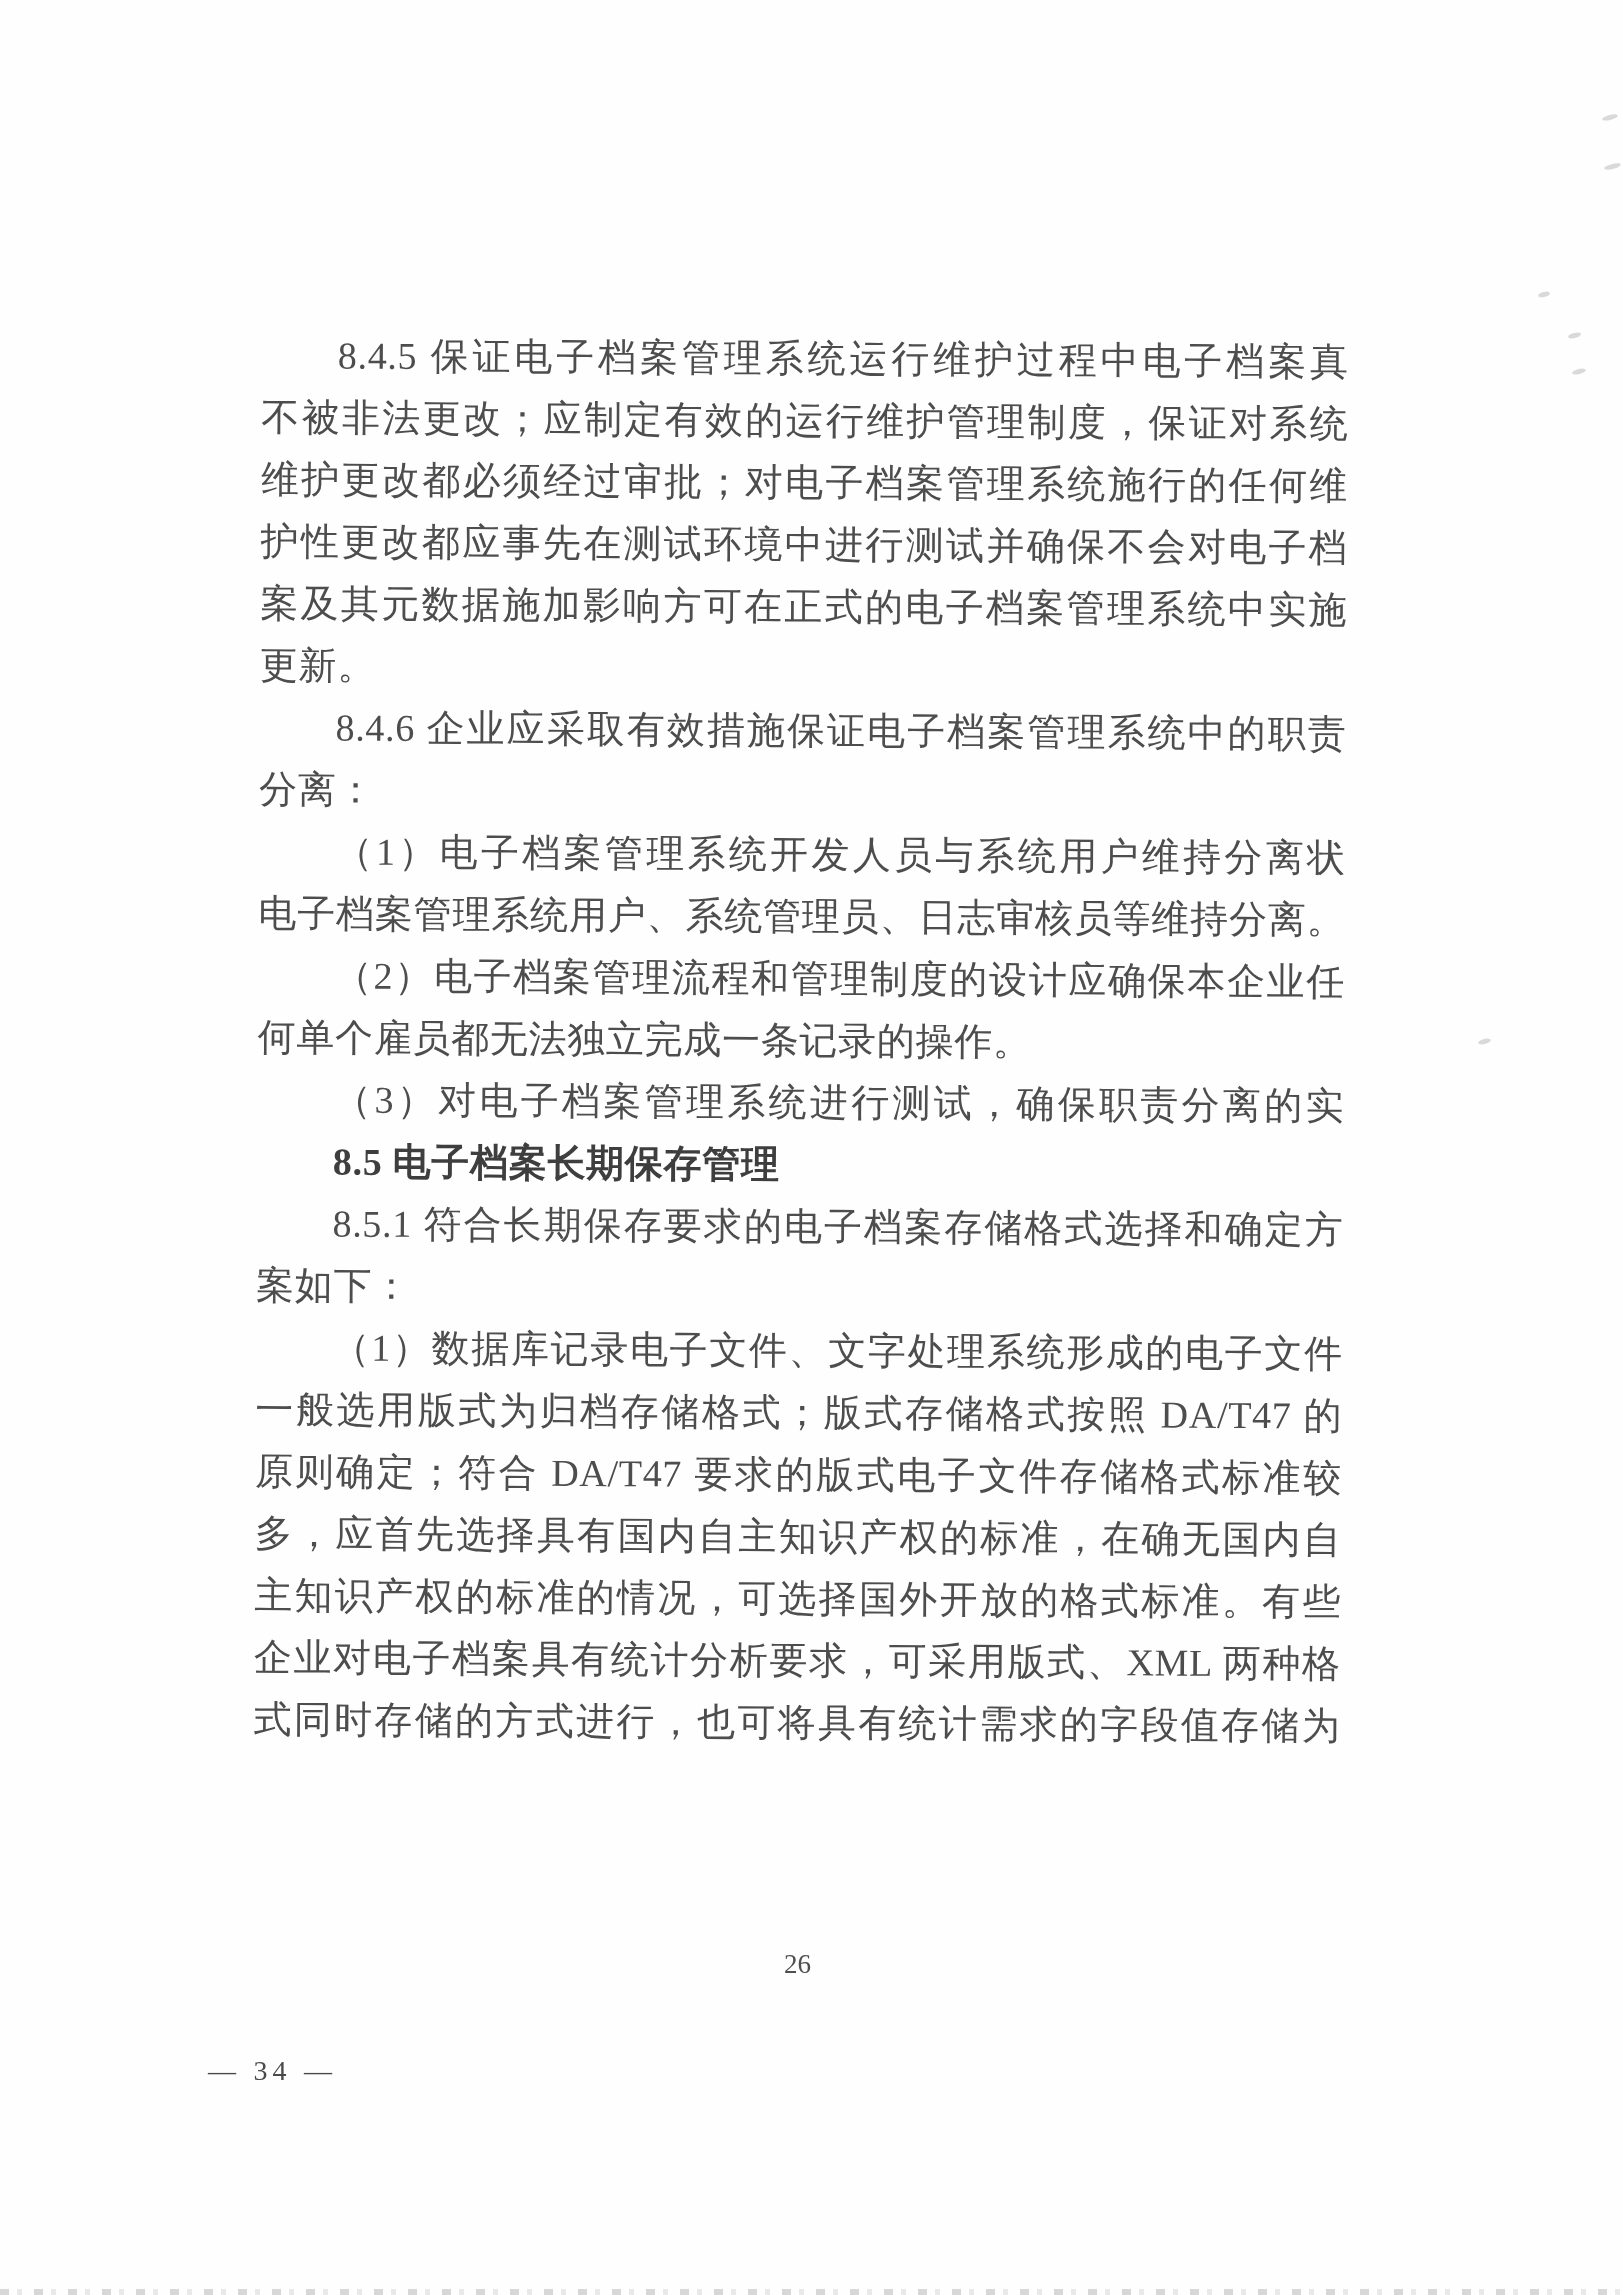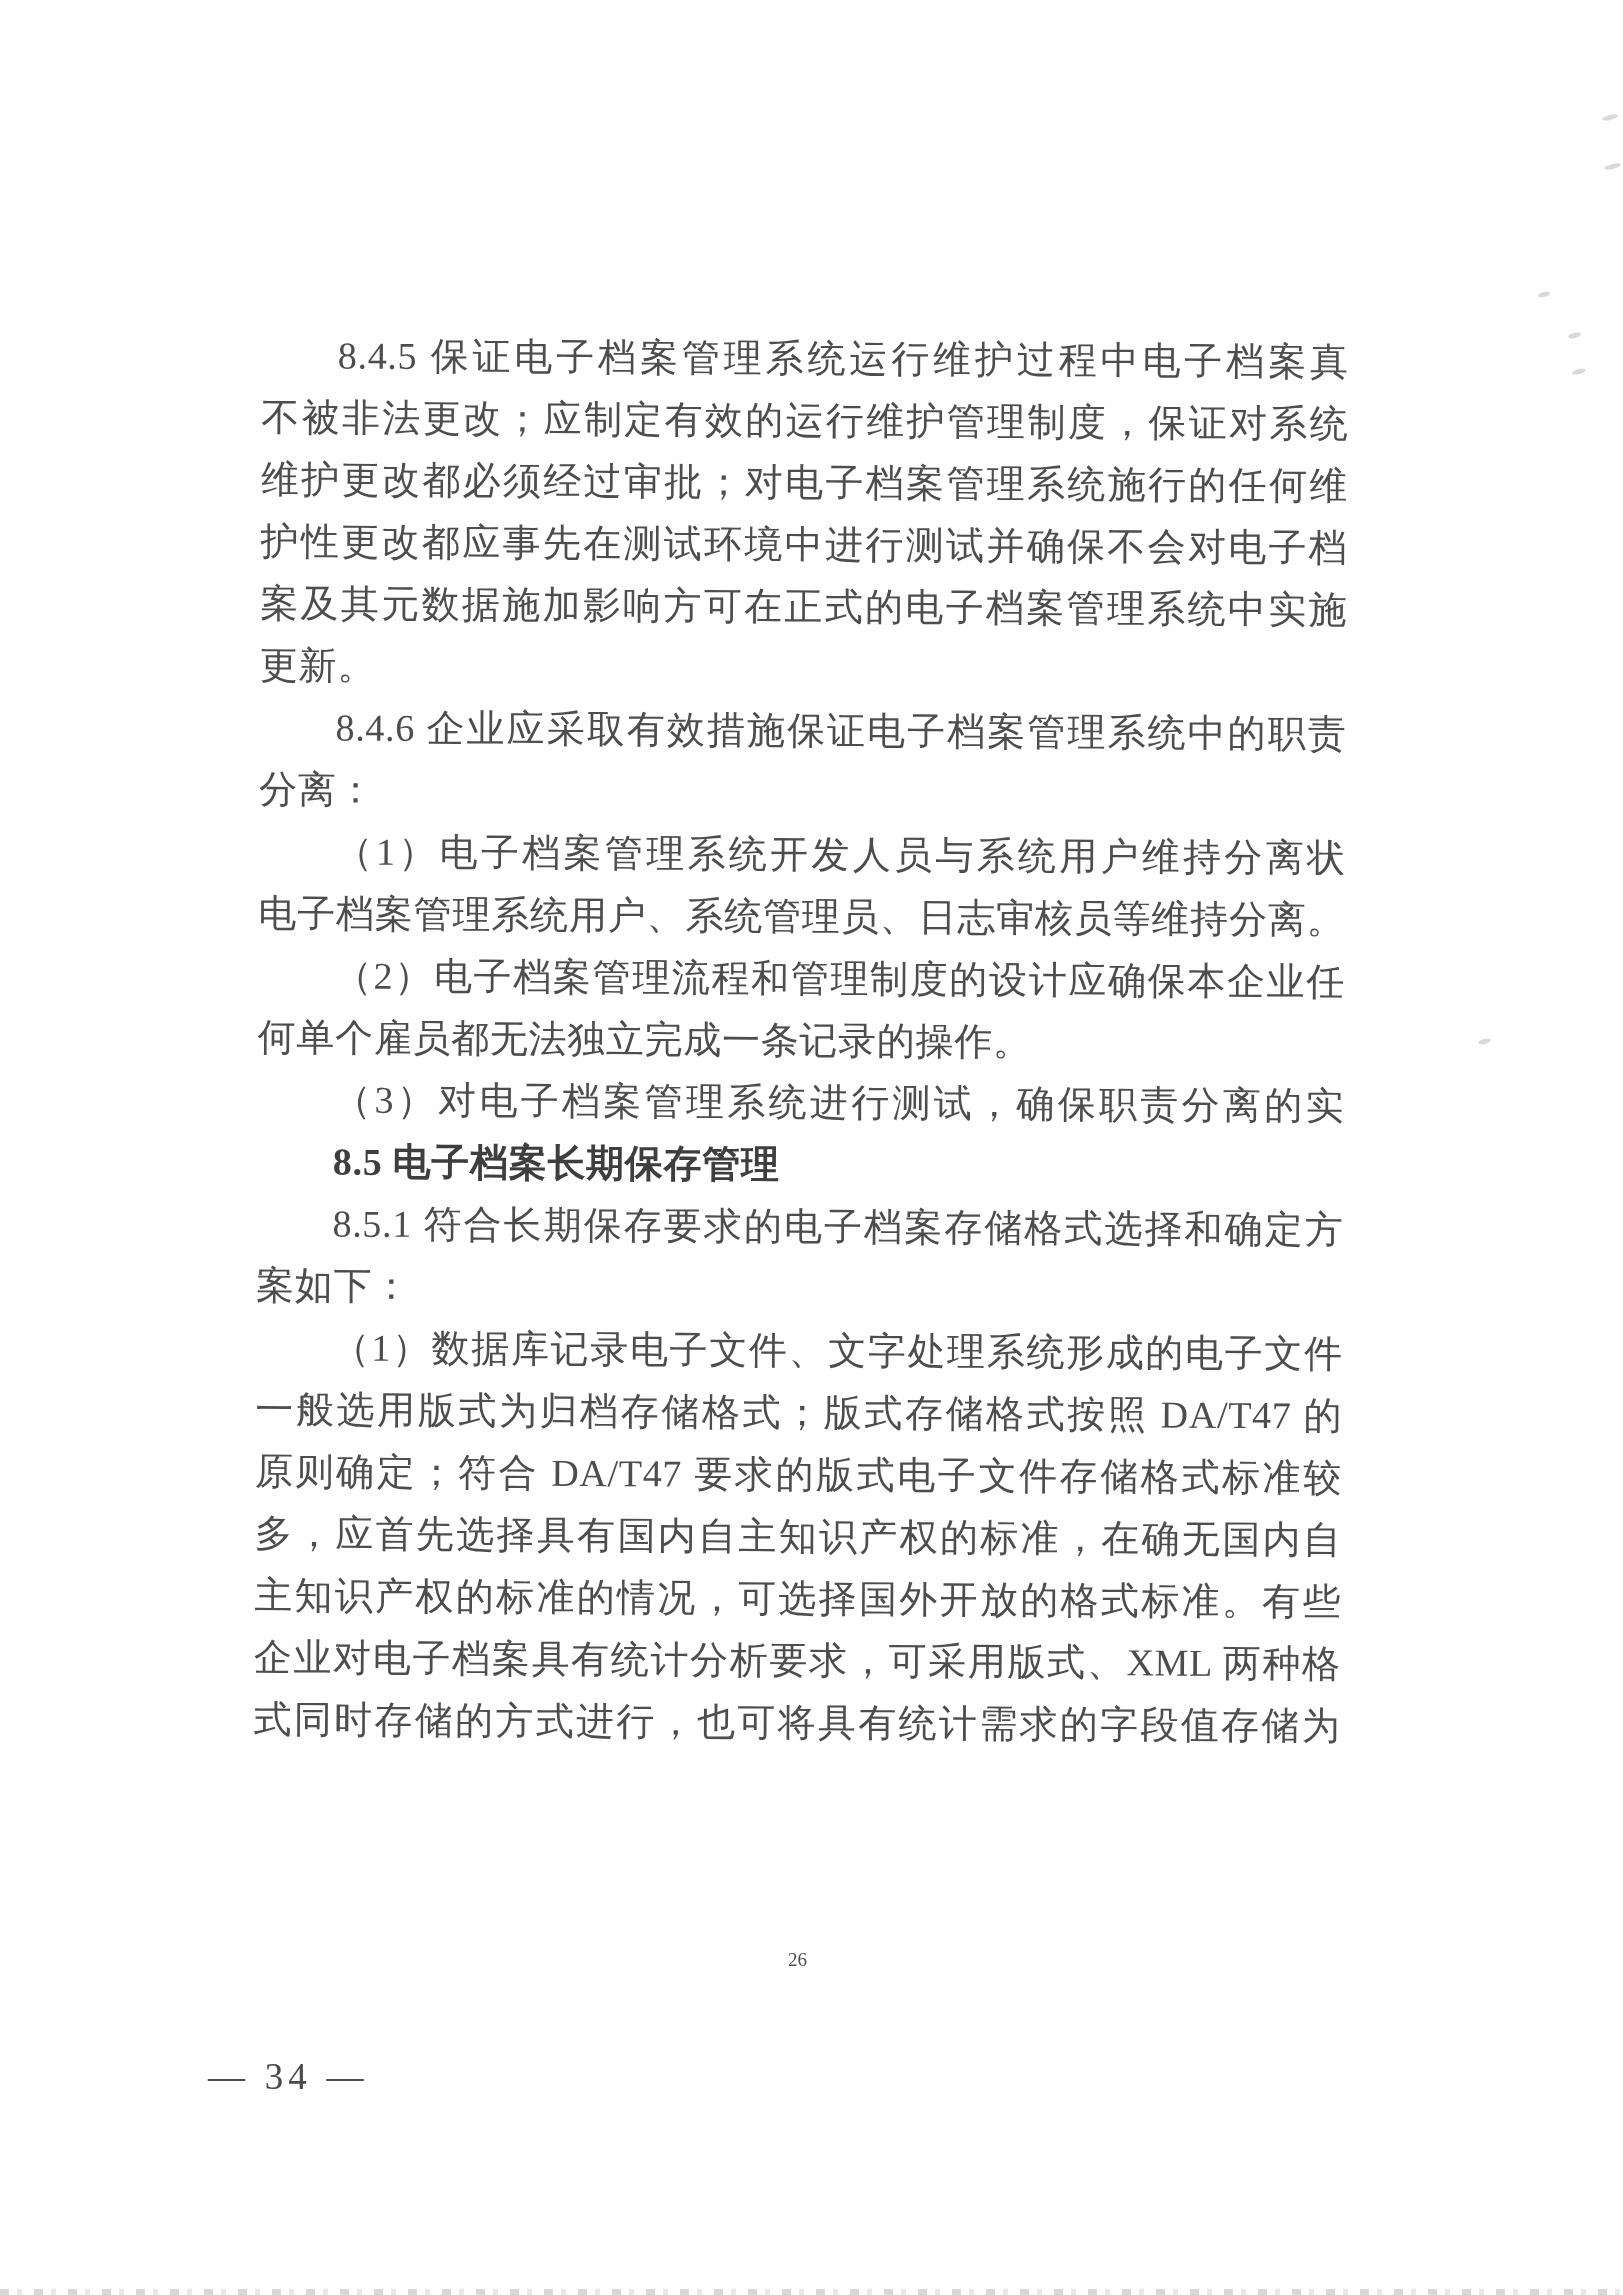--- a/index.html
+++ b/index.html
@@ -44,29 +44,29 @@
     font-weight: 700;
     color: #3e3e3e;
   }
   
   .inner-page-num {
     position: absolute;
     left: 758px;
     top: 1949px;
     width: 79px;
     text-align: center;
-    font-size: 19px;
+    font-size: 27px;
     color: #4f4f4f;
   }
   
   .outer-page-num {
     position: absolute;
     left: 208px;
     top: 2055px;
-    font-size: 37px;
+    font-size: 28px;
     color: #4a4a4a;
     letter-spacing: 5.2px;
     white-space: nowrap;
   }
   
   .speck {
     position: absolute;
     background: rgba(150, 150, 150, 0.35);
     border-radius: 50%;
     transform: rotate(-14deg);

